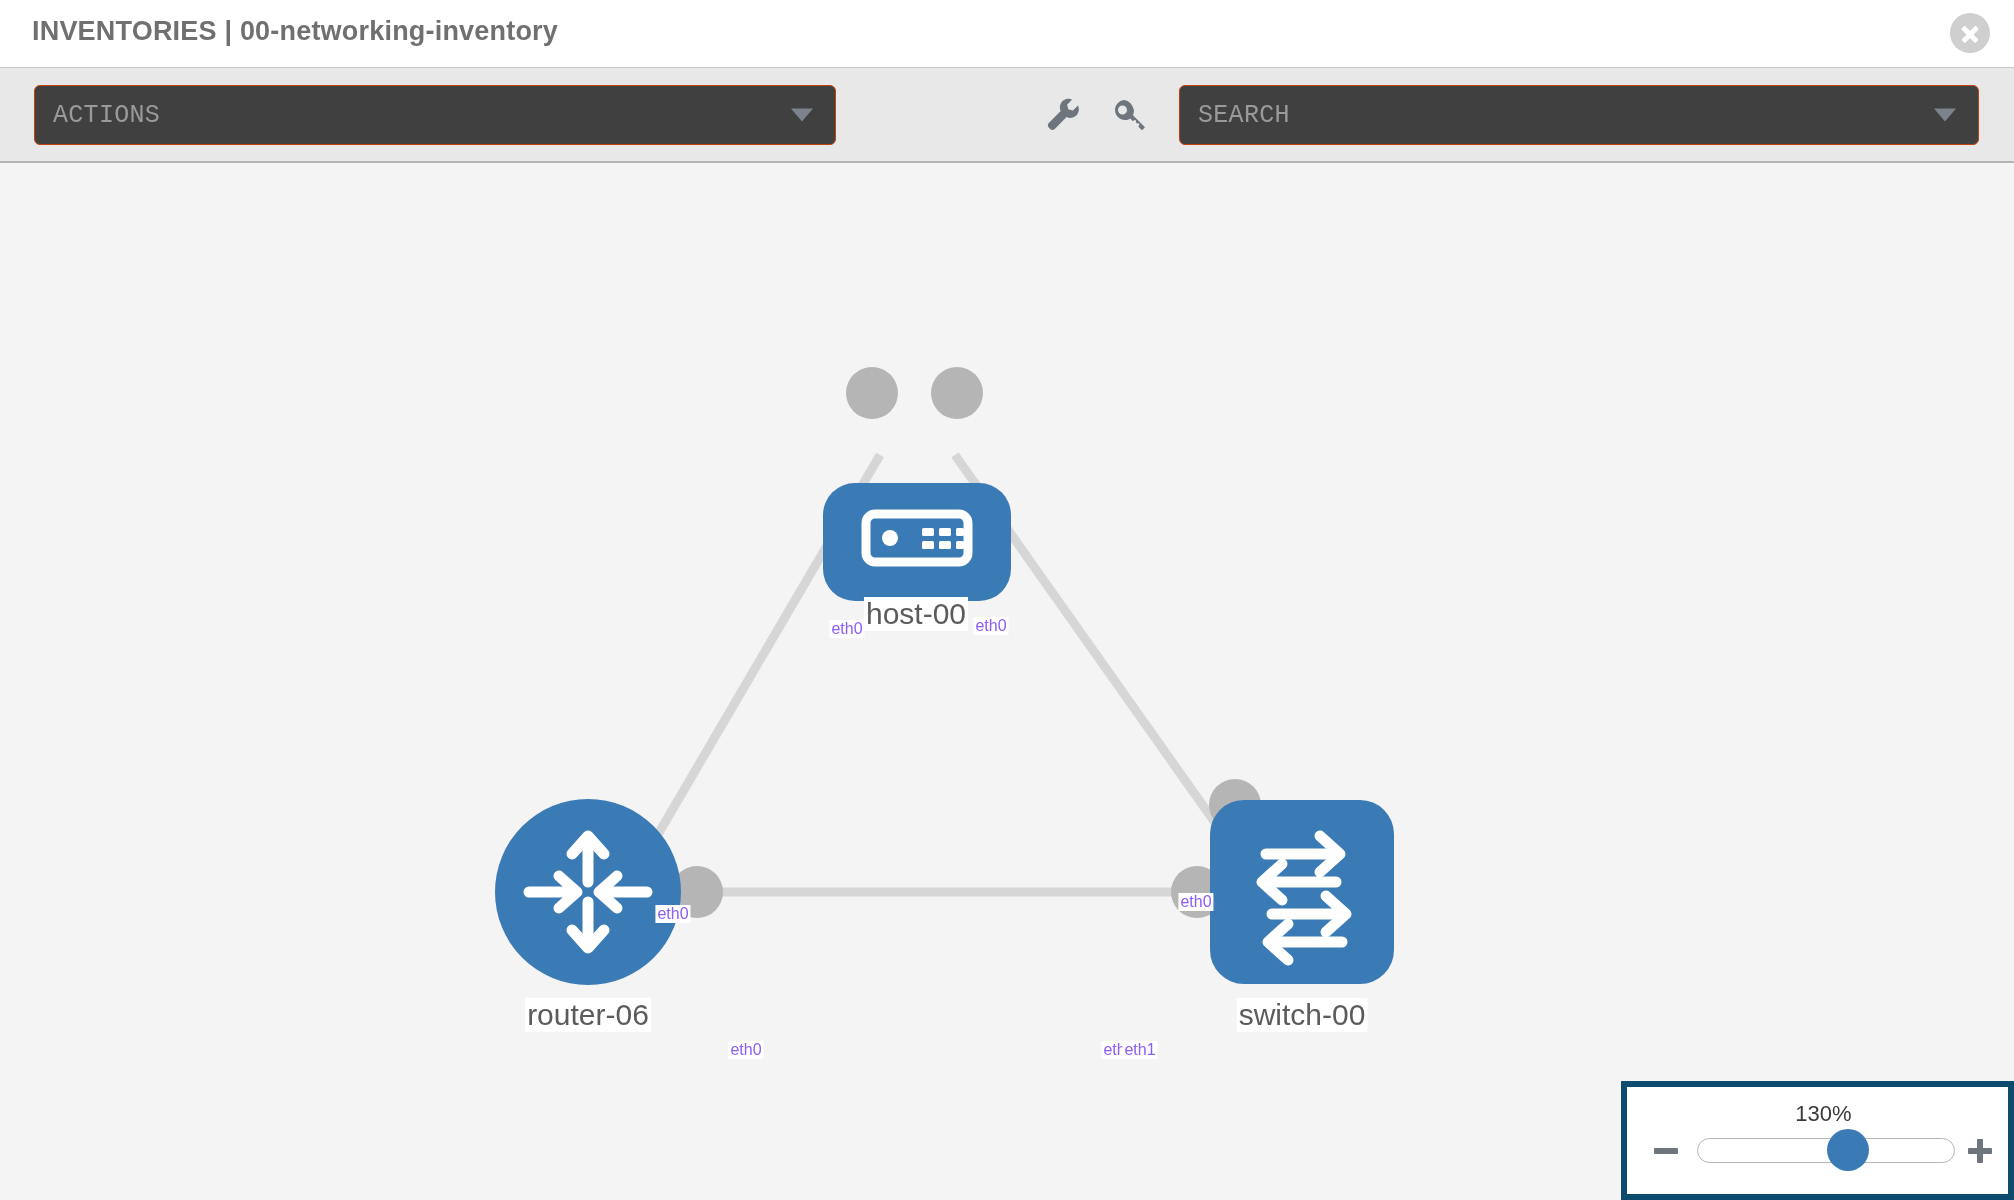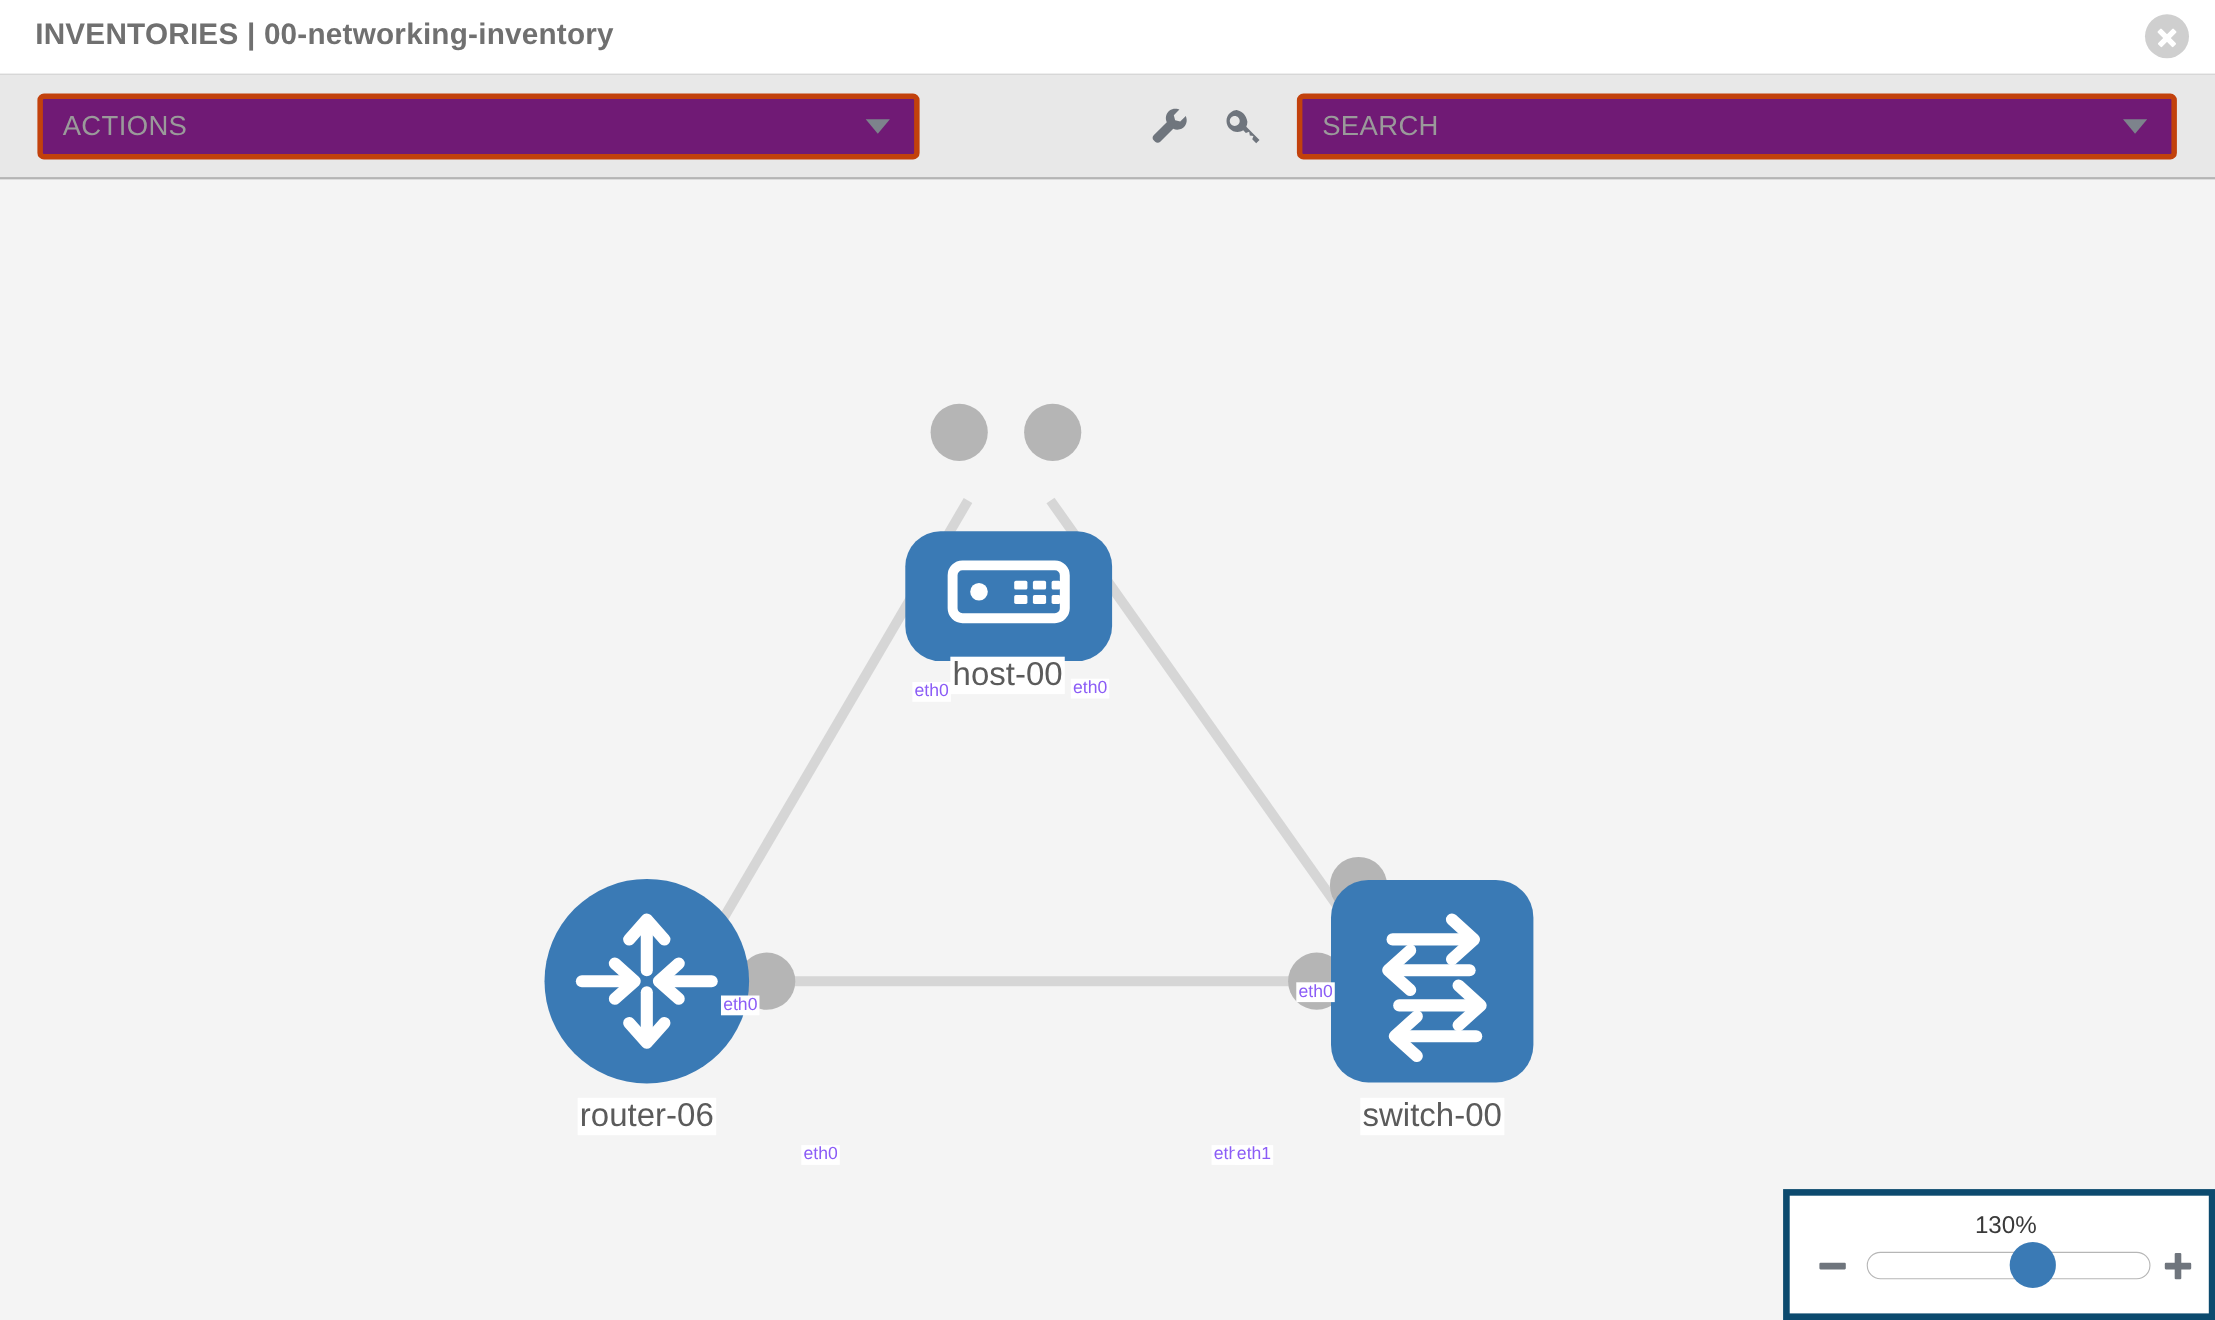--- a/index.html
+++ b/index.html
@@ -70,25 +70,26 @@
     top: 68px; left: 0;
     width: 2014px;
     height: 95px;
     background: #e8e8e8;
     border-bottom: 2px solid #b4b4b4;
     box-sizing: border-box;
   }
 
   .select-box {
     position: absolute;
-    background: #701a75;
-    border: 5px solid #c2410c;
+    background: #404040;
+    border: 1px solid #c2410c;
     border-radius: 6px;
     box-sizing: border-box;
     cursor: pointer;
+    font-family: Liberation Mono, monospace;
   }
   .select-box .sel-label {
     position: absolute;
     left: 18px;
     top: 50%;
     transform: translateY(-50%);
     font-size: 25px;
     color: #9a9a9a;
     letter-spacing: 0.3px;
     white-space: nowrap;

